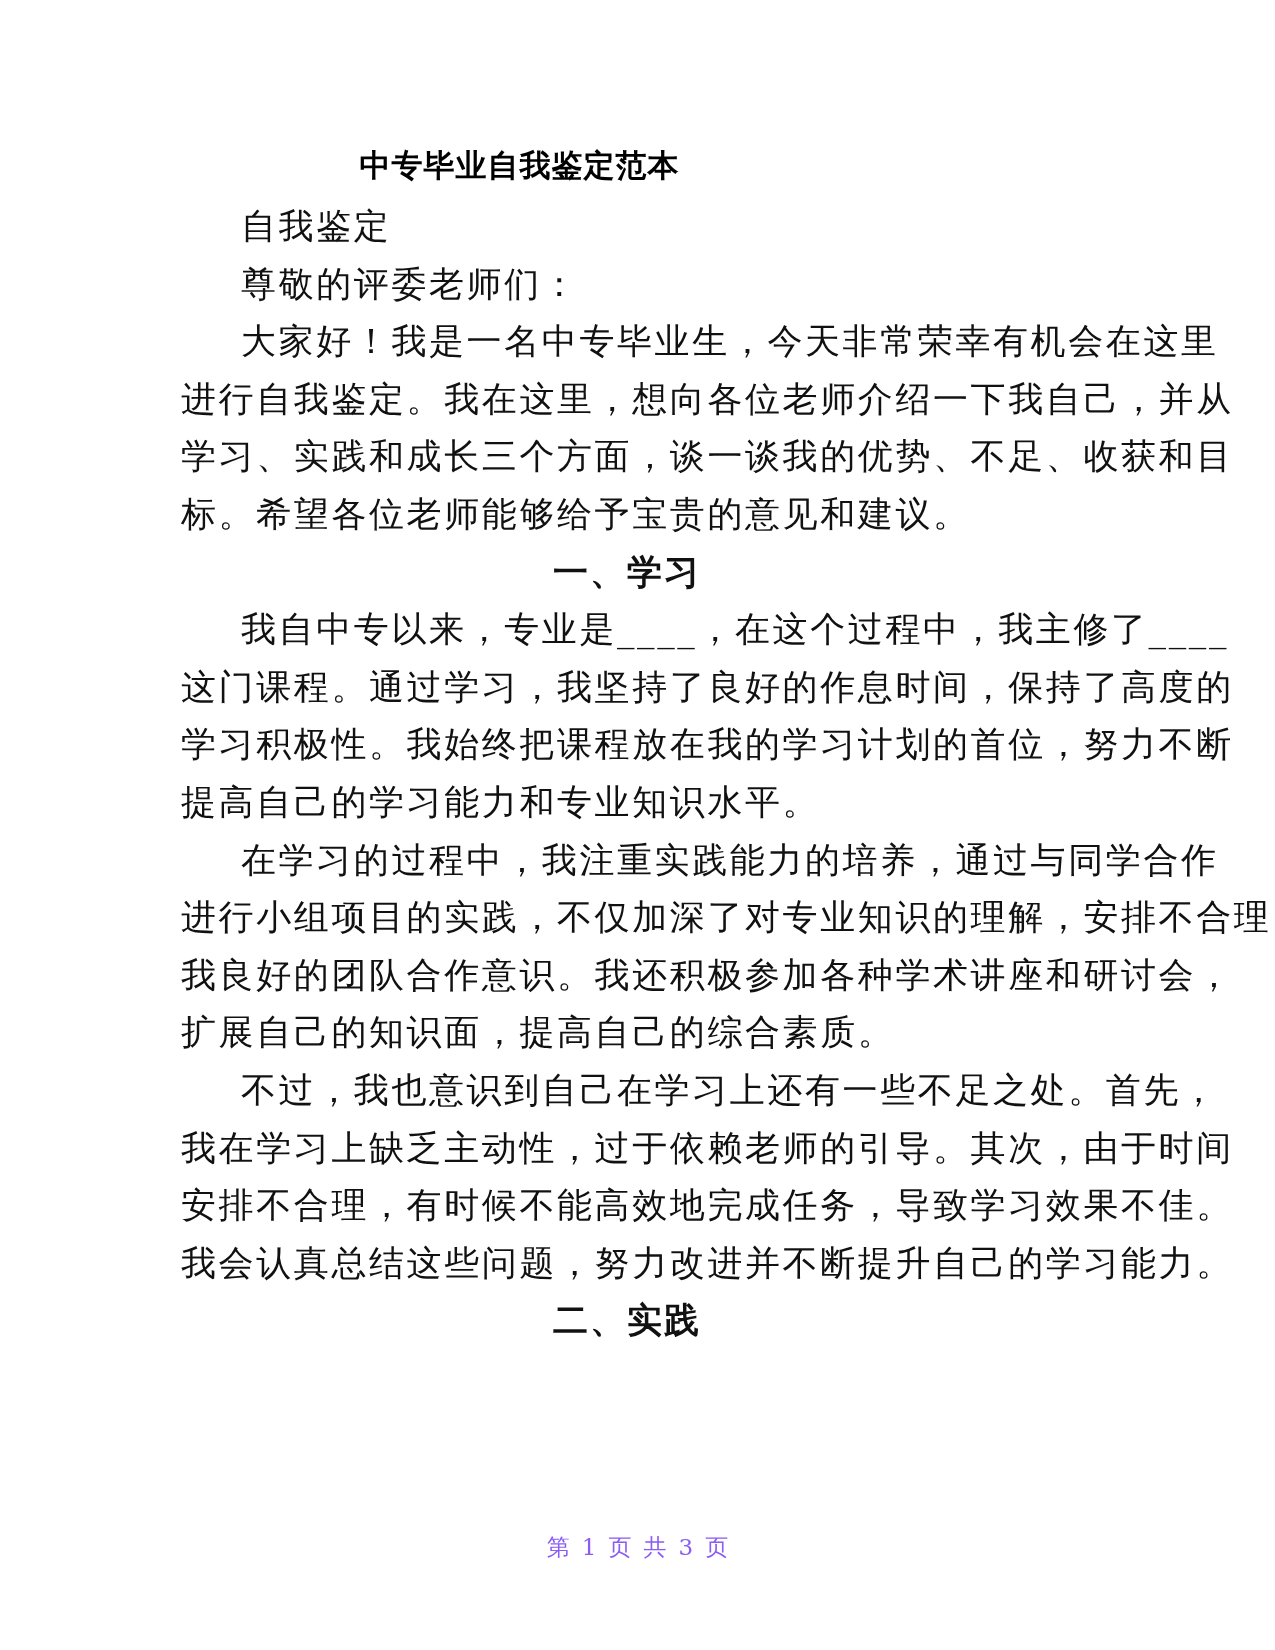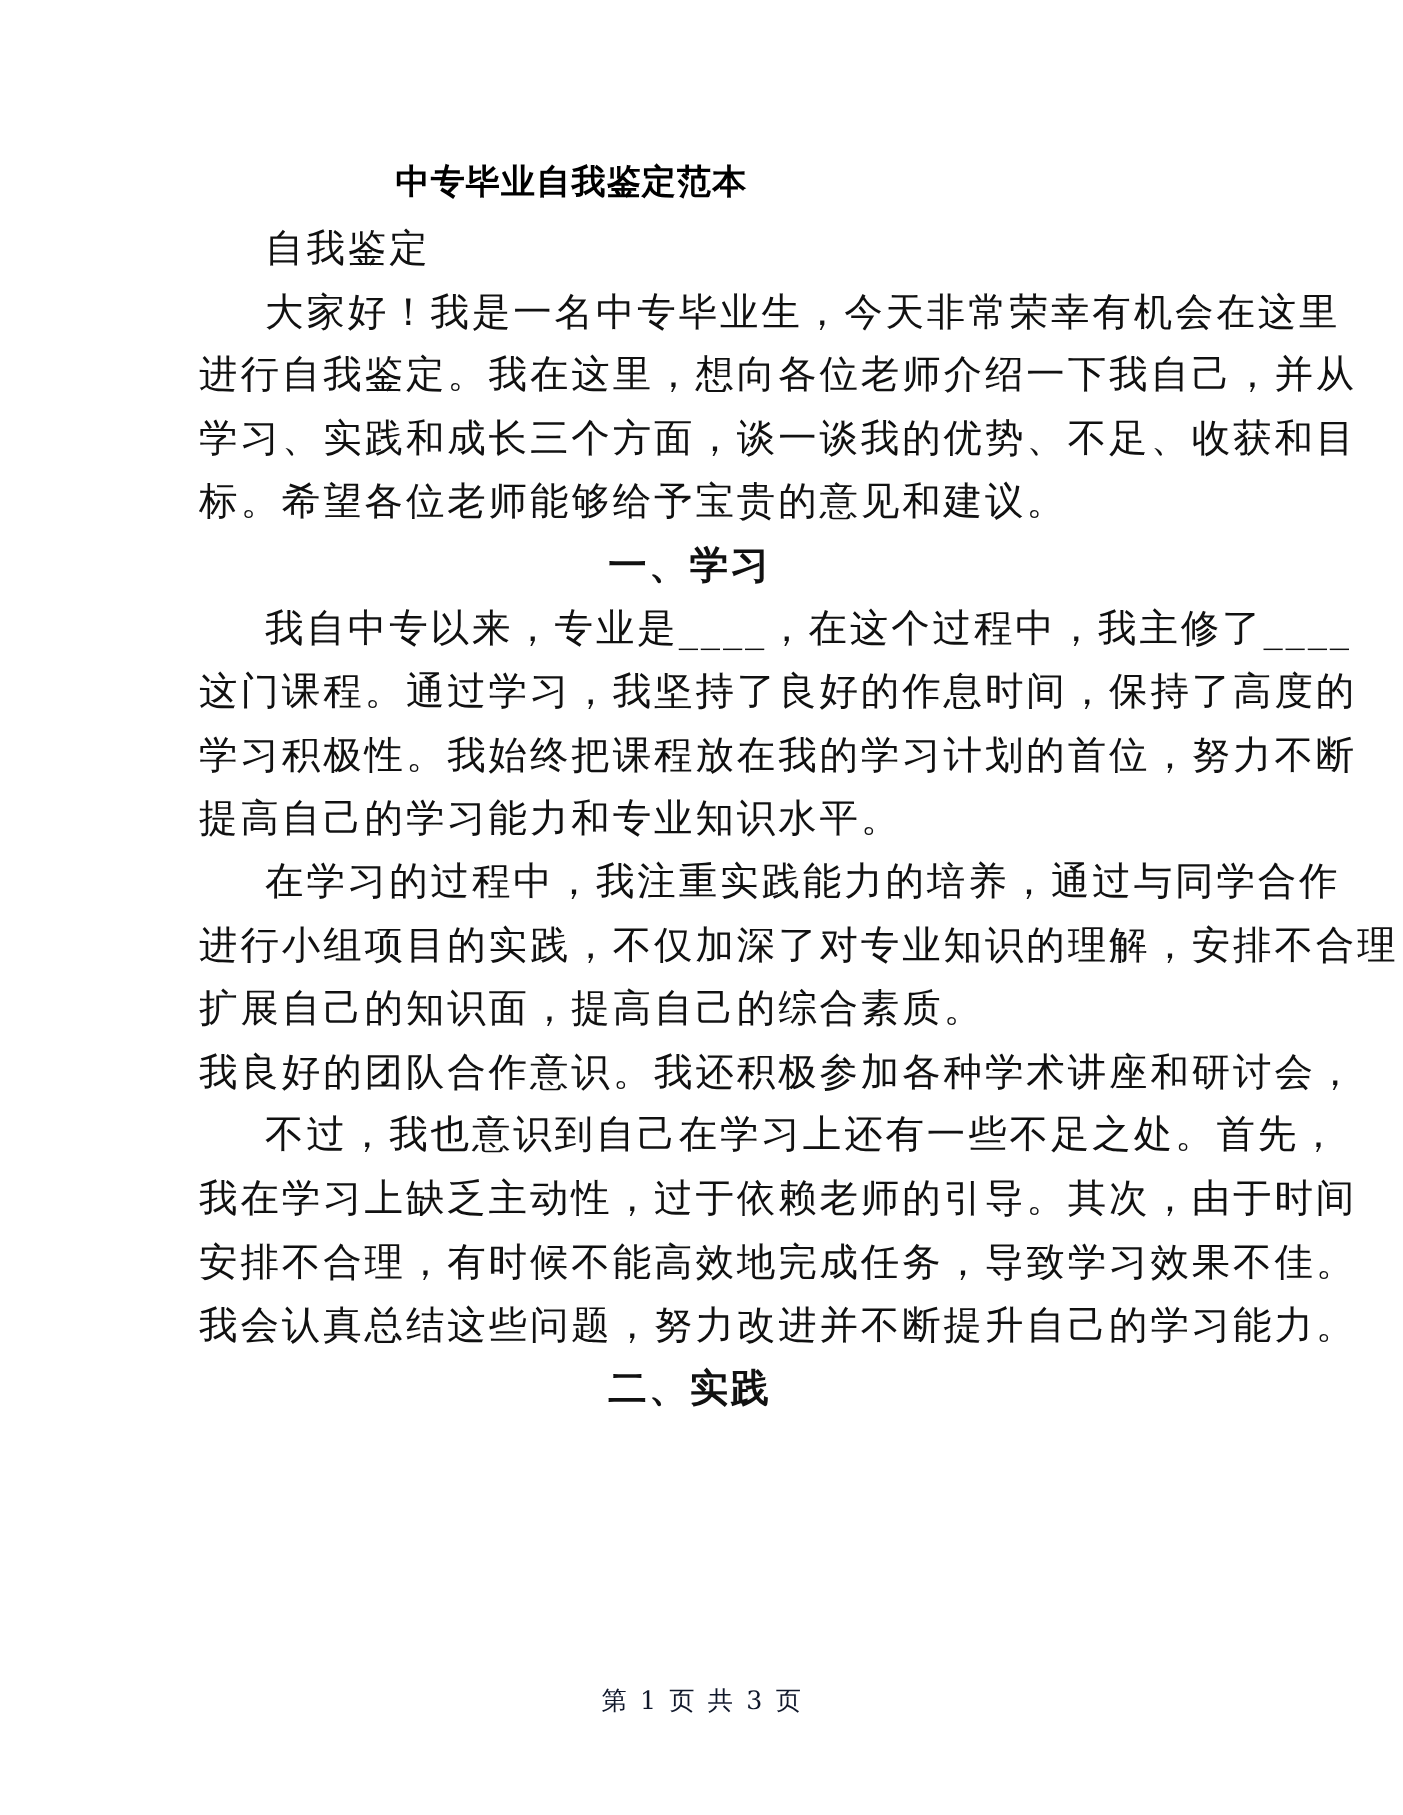--- a/index.html
+++ b/index.html
@@ -60,49 +60,50 @@
       text-align: center;
     }
     .footer {
       position: absolute;
       left: 0;
       width: 1275px;
       top: 1532px;
       text-align: center;
       font-size: 23px;
       line-height: 30px;
-      color: #0f172a;
+      color: #8b5cf6;
       word-spacing: 6px;
     }
     .footer span {
       margin: 0 6px;
     }
   </style>
 </head>
 <body>
 
 <div class="page">
 
   <div class="title">中专毕业自我鉴定范本</div>
 
   <div class="body-text">
     <span class="line indent">自我鉴定</span>
+    <span class="line indent">尊敬的评委老师们：</span>
     <span class="line indent">大家好！我是一名中专毕业生，今天非常荣幸有机会在这里</span>
     <span class="line">进行自我鉴定。我在这里，想向各位老师介绍一下我自己，并从</span>
     <span class="line">学习、实践和成长三个方面，谈一谈我的优势、不足、收获和目</span>
     <span class="line">标。希望各位老师能够给予宝贵的意见和建议。</span>
     <span class="line indent heading">一、学习</span>
     <span class="line indent">我自中专以来，专业是____，在这个过程中，我主修了____</span>
     <span class="line">这门课程。通过学习，我坚持了良好的作息时间，保持了高度的</span>
     <span class="line">学习积极性。我始终把课程放在我的学习计划的首位，努力不断</span>
     <span class="line">提高自己的学习能力和专业知识水平。</span>
     <span class="line indent">在学习的过程中，我注重实践能力的培养，通过与同学合作</span>
     <span class="line">进行小组项目的实践，不仅加深了对专业知识的理解，安排不合理</span>
+    <span class="line">我良好的团队合作意识。我还积极参加各种学术讲座和研讨会，</span>
     <span class="line">扩展自己的知识面，提高自己的综合素质。</span>
-    <span class="line">我良好的团队合作意识。我还积极参加各种学术讲座和研讨会，</span>
     <span class="line indent">不过，我也意识到自己在学习上还有一些不足之处。首先，</span>
     <span class="line">我在学习上缺乏主动性，过于依赖老师的引导。其次，由于时间</span>
     <span class="line">安排不合理，有时候不能高效地完成任务，导致学习效果不佳。</span>
     <span class="line">我会认真总结这些问题，努力改进并不断提升自己的学习能力。</span>
     <span class="line indent heading">二、实践</span>
   </div>
 
   <div class="footer">
     <span>第</span><span>1</span><span>页</span><span>共</span><span>3</span><span>页</span>
   </div>

